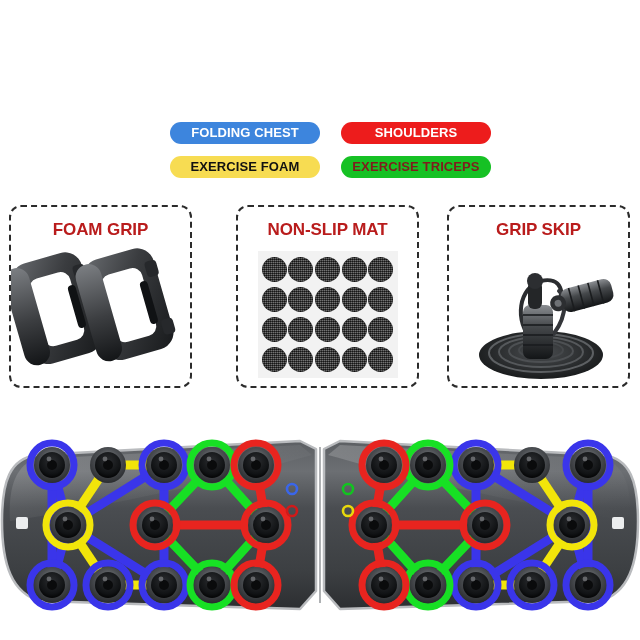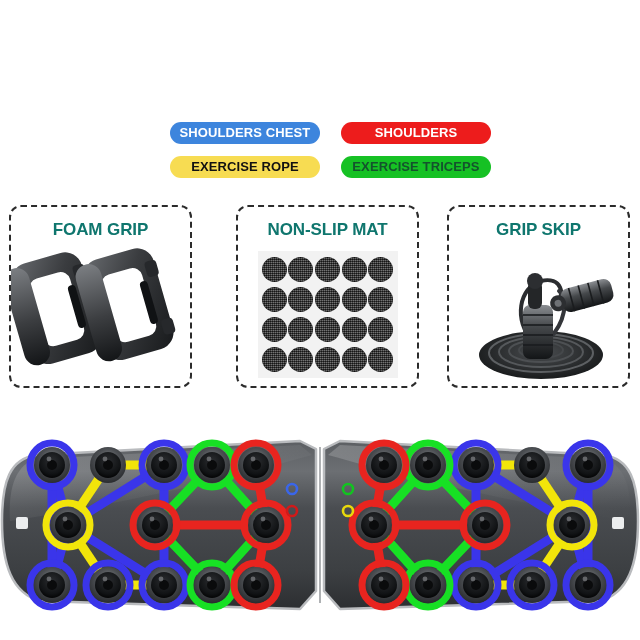--- a/index.html
+++ b/index.html
@@ -89,21 +89,21 @@
   .acc-title {
     position: absolute;
     left: 0;
     top: 13px;
     width: 100%;
     text-align: center;
     font-family: "Liberation Sans", sans-serif;
     font-weight: bold;
     font-size: 17px;
     letter-spacing: -0.1px;
-    color: #0f766e;
+    color: #b91c1c;
     white-space: nowrap;
   }
   .acc-art {
     position: absolute;
     left: 0;
     top: 36px;
     width: 100%;
     height: 146px;
   }
   .plus {
@@ -158,26 +158,26 @@
   .board-svg { display: block; }
 </style>
 </head>
 <body>
 
 <div class="title-block">
 </div>
 
 <div class="badges">
   <div class="badge-col left">
-    <span class="badge" style="background: rgb(61, 133, 221); color: rgb(255, 255, 255);">SHOULDERS CHEST</span>
-    <span class="badge" style="background: rgb(247, 220, 82); color: rgb(17, 17, 17);">EXERCISE ROPE</span>
+    <span class="badge" style="background: rgb(61, 133, 221); color: rgb(255, 255, 255);">FOLDING CHEST</span>
+    <span class="badge" style="background: rgb(247, 220, 82); color: rgb(17, 17, 17);">EXERCISE FOAM</span>
   </div>
   <div class="badge-col right">
     <span class="badge" style="background: rgb(237, 28, 28); color: rgb(255, 255, 255);">SHOULDERS</span>
-    <span class="badge" style="background: rgb(22, 193, 36); color: #14532d;">EXERCISE TRICEPS</span>
+    <span class="badge" style="background: rgb(22, 193, 36); color: #7f1d1d;">EXERCISE TRICEPS</span>
   </div>
 </div>
 
 <div class="accessories">
 
   <div class="acc-box b1">
     <div class="acc-title">FOAM GRIP</div>
     <div class="acc-art">
       <svg viewBox="0 0 183 146" width="183" height="146" aria-hidden="true">
         <defs>

